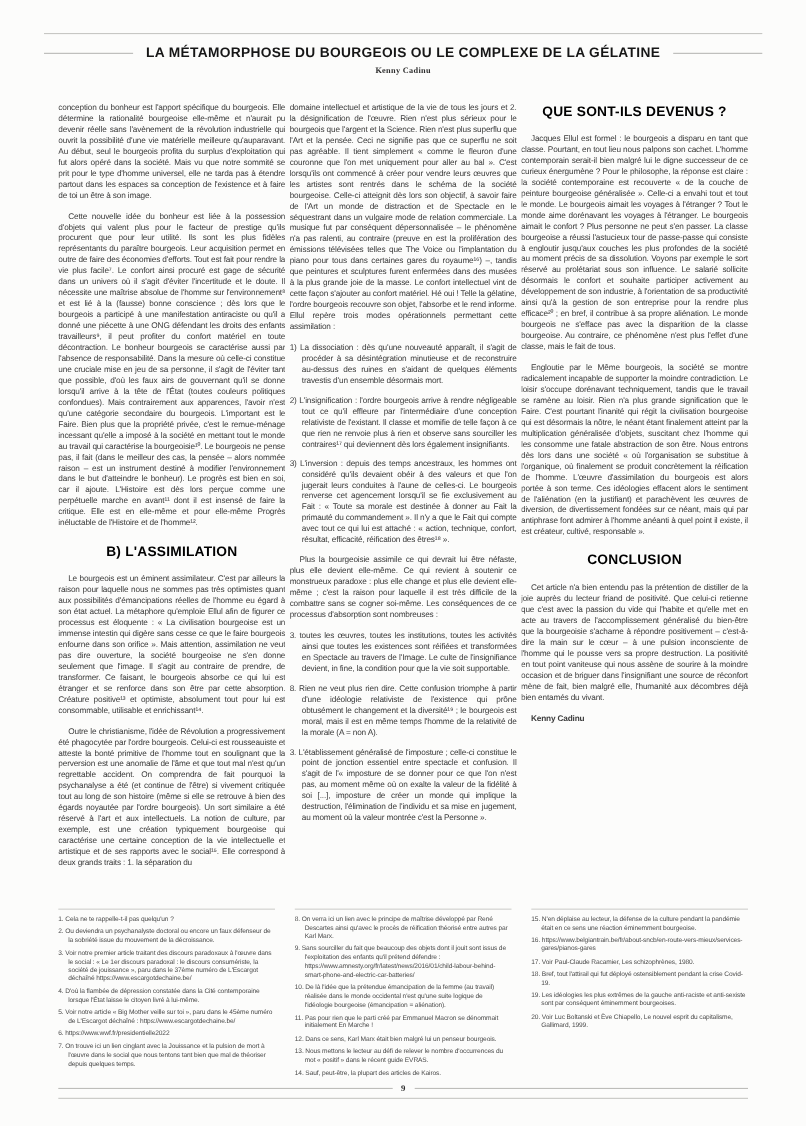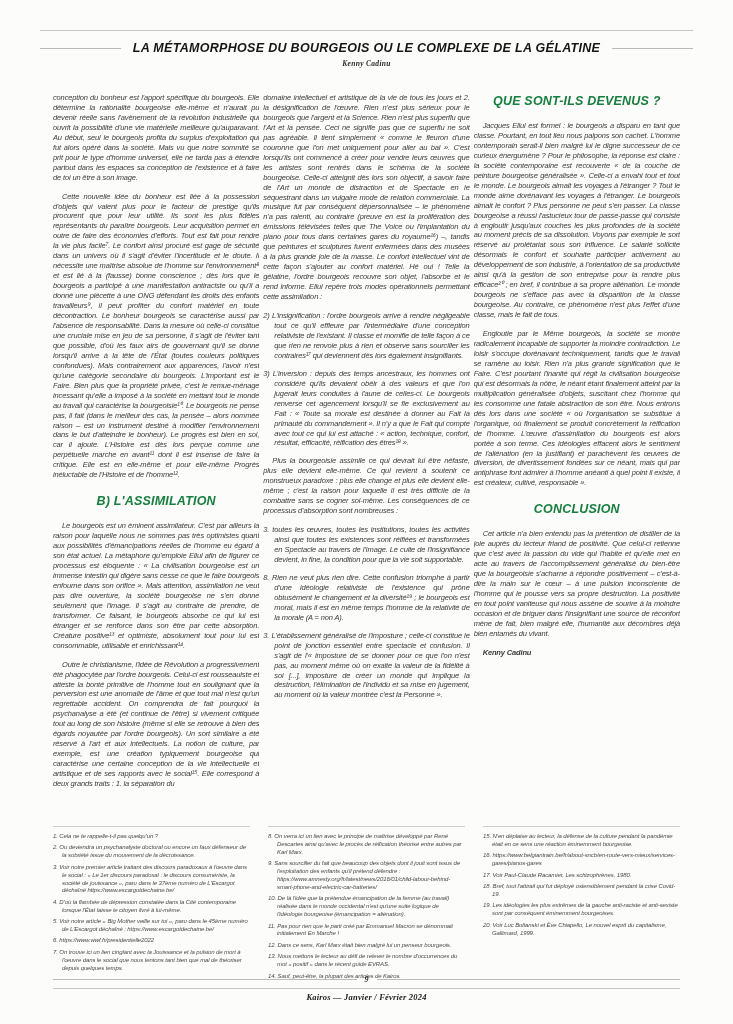--- a/index.html
+++ b/index.html
@@ -1,20 +1,20 @@
 <!DOCTYPE html>
 <html lang="fr"><head>
 <meta charset="utf-8">
 <style>
   html,body{margin:0;padding:0;}
   body{background:#ffffff;}
   .page{
     position:relative;width:733px;height:1024px;margin:0 auto;
     background:#fcfcfb;overflow:hidden;
-    font-family:"Liberation Sans",sans-serif;color:#3b3b3b;font-style:italic;
+    font-family:"Liberation Sans",sans-serif;color:#3b3b3b;
   }
   .top-rule{position:absolute;left:40px;right:40px;top:30px;border-top:1px solid #c7c7c4;}
   .masthead{position:absolute;left:40px;right:40px;top:41px;}
   .title-row{display:flex;align-items:center;}
   .title-row .flank{flex:1;height:0;border-top:1px solid #b9b9b6;}
   h1.title{
     margin:0 12px;font-size:12.5px;font-weight:bold;color:#161616;
     letter-spacing:.3px;white-space:nowrap;text-align:center;
   }
   .author{
@@ -26,21 +26,21 @@
     display:flex;gap:4px;
   }
   .col{
     flex:1;overflow:hidden;text-align:justify;
     font-size:7.5px;line-height:9.95px;letter-spacing:-0.15px;
   }
   .col p{margin:0 0 9px;}
   .col p.indent{text-indent:9px;}
   .col .li{margin:0 0 8px;padding-left:11px;text-indent:-11px;}
   h2.sec{
-    text-align:center;color:#15803d;font-size:12.5px;font-weight:bold;
+    text-align:center;color:#000000;font-size:12.5px;font-weight:bold;
     letter-spacing:.2px;margin:15px 0 13px;line-height:13px;
   }
   h2.sec.first{margin-top:2px;}
   .signature{font-weight:bold;margin-top:16px;text-indent:9px;}
   .footnotes{
     position:absolute;left:53px;right:53px;top:826px;
     display:flex;gap:18px;align-items:flex-start;
   }
   .fcol{
     flex:1;border-top:1px solid #cfcfcc;padding-top:6px;
@@ -81,20 +81,21 @@
     <section class="col">
       <p>conception du bonheur est l'apport spécifique du bourgeois. Elle détermine la rationalité bourgeoise elle-même et n'aurait pu devenir réelle sans l'avènement de la révolution industrielle qui ouvrit la possibilité d'une vie matérielle meilleure qu'auparavant. Au début, seul le bourgeois profita du surplus d'exploitation qui fut alors opéré dans la société. Mais vu que notre sommité se prit pour le type d'homme universel, elle ne tarda pas à étendre partout dans les espaces sa conception de l'existence et à faire de toi un être à son image.</p>
       <p class="indent">Cette nouvelle idée du bonheur est liée à la possession d'objets qui valent plus pour le facteur de prestige qu'ils procurent que pour leur utilité. Ils sont les plus fidèles représentants du paraître bourgeois. Leur acquisition permet en outre de faire des économies d'efforts. Tout est fait pour rendre la vie plus facile⁷. Le confort ainsi procuré est gage de sécurité dans un univers où il s'agit d'éviter l'incertitude et le doute. Il nécessite une maîtrise absolue de l'homme sur l'environnement⁸ et est lié à la (fausse) bonne conscience ; dès lors que le bourgeois a participé à une manifestation antiraciste ou qu'il a donné une piécette à une ONG défendant les droits des enfants travailleurs⁹, il peut profiter du confort matériel en toute décontraction. Le bonheur bourgeois se caractérise aussi par l'absence de responsabilité. Dans la mesure où celle-ci constitue une cruciale mise en jeu de sa personne, il s'agit de l'éviter tant que possible, d'où les faux airs de gouvernant qu'il se donne lorsqu'il arrive à la tête de l'État (toutes couleurs politiques confondues). Mais contrairement aux apparences, l'avoir n'est qu'une catégorie secondaire du bourgeois. L'important est le Faire. Bien plus que la propriété privée, c'est le remue-ménage incessant qu'elle a imposé à la société en mettant tout le monde au travail qui caractérise la bourgeoisie¹⁰. Le bourgeois ne pense pas, il fait (dans le meilleur des cas, la pensée – alors nommée raison – est un instrument destiné à modifier l'environnement dans le but d'atteindre le bonheur). Le progrès est bien en soi, car il ajoute. L'Histoire est dès lors perçue comme une perpétuelle marche en avant¹¹ dont il est insensé de faire la critique. Elle est en elle-même et pour elle-même Progrès inéluctable de l'Histoire et de l'homme¹².</p>
       <h2 class="sec">B) L'ASSIMILATION</h2>
       <p class="indent">Le bourgeois est un éminent assimilateur. C'est par ailleurs la raison pour laquelle nous ne sommes pas très optimistes quant aux possibilités d'émancipations réelles de l'homme eu égard à son état actuel. La métaphore qu'emploie Ellul afin de figurer ce processus est éloquente : « La civilisation bourgeoise est un immense intestin qui digère sans cesse ce que le faire bourgeois enfourne dans son orifice ». Mais attention, assimilation ne veut pas dire ouverture, la société bourgeoise ne s'en donne seulement que l'image. Il s'agit au contraire de prendre, de transformer. Ce faisant, le bourgeois absorbe ce qui lui est étranger et se renforce dans son être par cette absorption. Créature positive¹³ et optimiste, absolument tout pour lui est consommable, utilisable et enrichissant¹⁴.</p>
       <p class="indent">Outre le christianisme, l'idée de Révolution a progressivement été phagocytée par l'ordre bourgeois. Celui-ci est rousseauiste et atteste la bonté primitive de l'homme tout en soulignant que la perversion est une anomalie de l'âme et que tout mal n'est qu'un regrettable accident. On comprendra de fait pourquoi la psychanalyse a été (et continue de l'être) si vivement critiquée tout au long de son histoire (même si elle se retrouve à bien des égards noyautée par l'ordre bourgeois). Un sort similaire a été réservé à l'art et aux intellectuels. La notion de culture, par exemple, est une création typiquement bourgeoise qui caractérise une certaine conception de la vie intellectuelle et artistique et de ses rapports avec le social¹⁵. Elle correspond à deux grands traits : 1. la séparation du</p>
     </section>
 
     <section class="col">
       <p>domaine intellectuel et artistique de la vie de tous les jours et 2. la désignification de l'œuvre. Rien n'est plus sérieux pour le bourgeois que l'argent et la Science. Rien n'est plus superflu que l'Art et la pensée. Ceci ne signifie pas que ce superflu ne soit pas agréable. Il tient simplement « comme le fleuron d'une couronne que l'on met uniquement pour aller au bal ». C'est lorsqu'ils ont commencé à créer pour vendre leurs œuvres que les artistes sont rentrés dans le schéma de la société bourgeoise. Celle-ci atteignit dès lors son objectif, à savoir faire de l'Art un monde de distraction et de Spectacle en le séquestrant dans un vulgaire mode de relation commerciale. La musique fut par conséquent dépersonnalisée – le phénomène n'a pas ralenti, au contraire (preuve en est la prolifération des émissions télévisées telles que The Voice ou l'implantation du piano pour tous dans certaines gares du royaume¹⁶) –, tandis que peintures et sculptures furent enfermées dans des musées à la plus grande joie de la masse. Le confort intellectuel vint de cette façon s'ajouter au confort matériel. Hé oui ! Telle la gélatine, l'ordre bourgeois recouvre son objet, l'absorbe et le rend informe. Ellul repère trois modes opérationnels permettant cette assimilation :</p>
+      <p class="li">1) La dissociation : dès qu'une nouveauté apparaît, il s'agit de procéder à sa désintégration minutieuse et de reconstruire au-dessus des ruines en s'aidant de quelques éléments travestis d'un ensemble désormais mort.</p>
       <p class="li">2) L'insignification : l'ordre bourgeois arrive à rendre négligeable tout ce qu'il effleure par l'intermédiaire d'une conception relativiste de l'existant. Il classe et momifie de telle façon à ce que rien ne renvoie plus à rien et observe sans sourciller les contraires¹⁷ qui deviennent dès lors également insignifiants.</p>
       <p class="li">3) L'inversion : depuis des temps ancestraux, les hommes ont considéré qu'ils devaient obéir à des valeurs et que l'on jugerait leurs conduites à l'aune de celles-ci. Le bourgeois renverse cet agencement lorsqu'il se fie exclusivement au Fait : « Toute sa morale est destinée à donner au Fait la primauté du commandement ». Il n'y a que le Fait qui compte avec tout ce qui lui est attaché : « action, technique, confort, résultat, efficacité, réification des êtres¹⁸ ».</p>
       <p class="indent">Plus la bourgeoisie assimile ce qui devrait lui être néfaste, plus elle devient elle-même. Ce qui revient à soutenir ce monstrueux paradoxe : plus elle change et plus elle devient elle-même ; c'est la raison pour laquelle il est très difficile de la combattre sans se cogner soi-même. Les conséquences de ce processus d'absorption sont nombreuses :</p>
       <p class="li">3. toutes les œuvres, toutes les institutions, toutes les activités ainsi que toutes les existences sont réifiées et transformées en Spectacle au travers de l'Image. Le culte de l'insignifiance devient, in fine, la condition pour que la vie soit supportable.</p>
       <p class="li">8. Rien ne veut plus rien dire. Cette confusion triomphe à partir d'une idéologie relativiste de l'existence qui prône obtusément le changement et la diversité¹⁹ ; le bourgeois est moral, mais il est en même temps l'homme de la relativité de la morale (A = non A).</p>
       <p class="li">3. L'établissement généralisé de l'imposture ; celle-ci constitue le point de jonction essentiel entre spectacle et confusion. Il s'agit de l'« imposture de se donner pour ce que l'on n'est pas, au moment même où on exalte la valeur de la fidélité à soi [...], imposture de créer un monde qui implique la destruction, l'élimination de l'individu et sa mise en jugement, au moment où la valeur montrée c'est la Personne ».</p>
     </section>
 
     <section class="col">
       <h2 class="sec first">QUE SONT-ILS DEVENUS ?</h2>
@@ -136,16 +137,15 @@
     </div>
   </footer>
 
   <div class="footer">
     <div class="pageno-row">
       <div class="flank"></div>
       <span class="pageno">9</span>
       <div class="flank"></div>
     </div>
     <div class="footer-rule"></div>
-    <div class="journal">Kairos — Janvier / Février 2024</div>
   </div>
 
 </div>
 
 </body></html>

